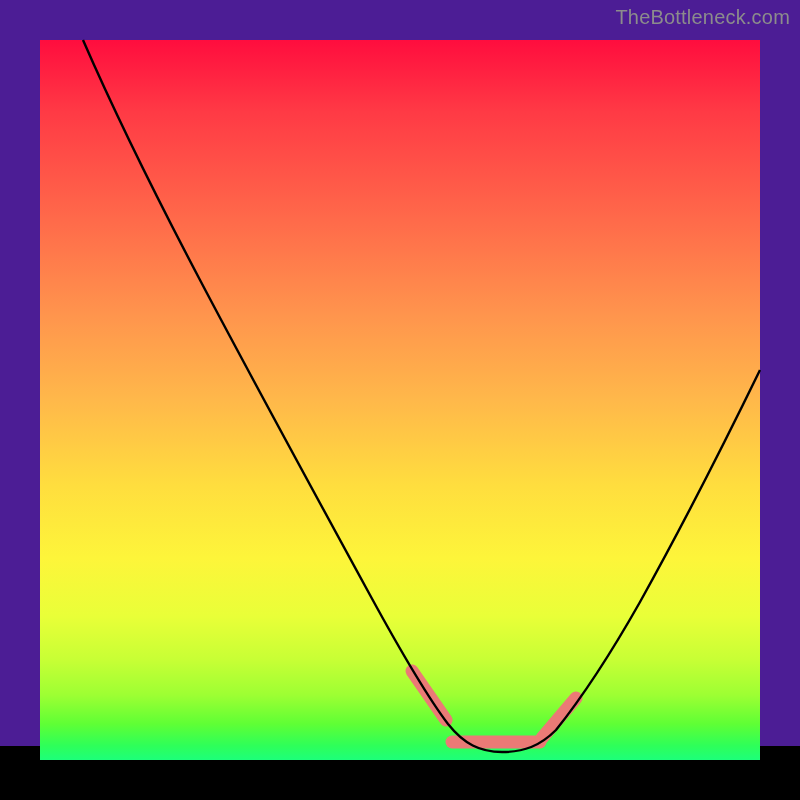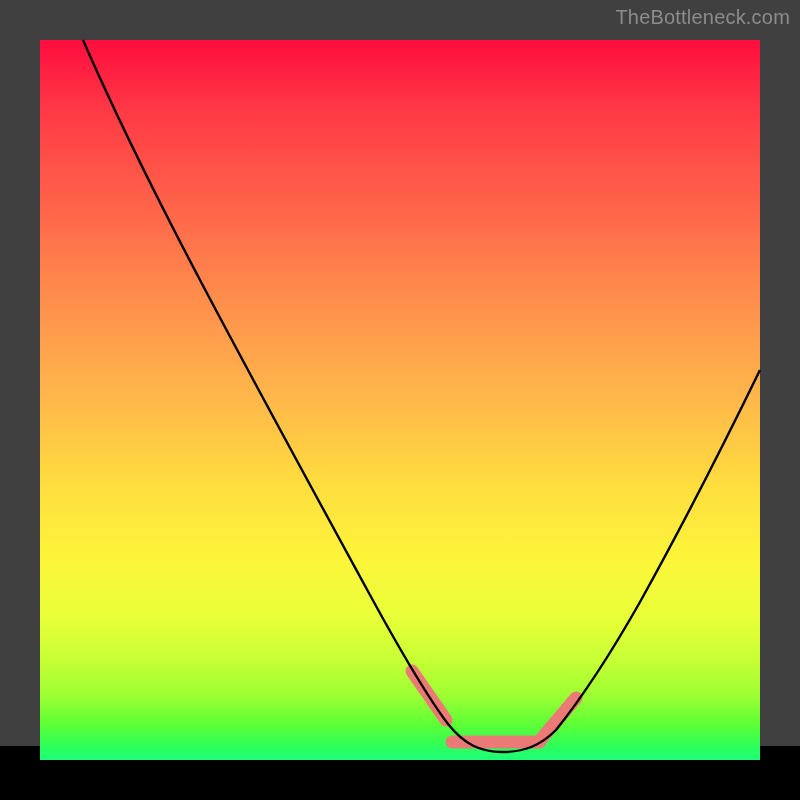--- a/index.html
+++ b/index.html
@@ -8,21 +8,21 @@
     width: 800px;
     height: 800px;
     overflow: hidden;
     background: #000;
     font-family: Arial, Helvetica, sans-serif;
   }
   .frame {
     position: relative;
     width: 800px;
     height: 746px;
-    background: #404040;
+    background: #4c1d95;
   }
   .plot {
     position: absolute;
     left: 40px;
     top: 40px;
     width: 720px;
     height: 720px;
     
     background: linear-gradient(
       to bottom,

